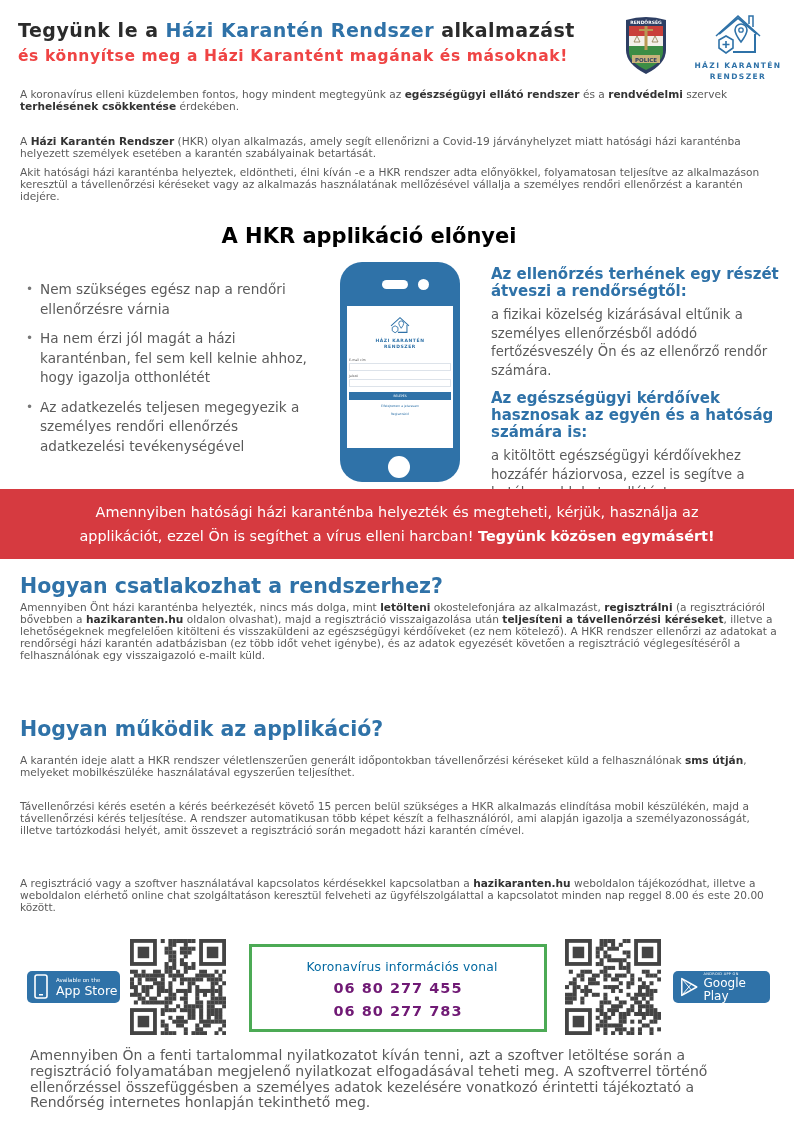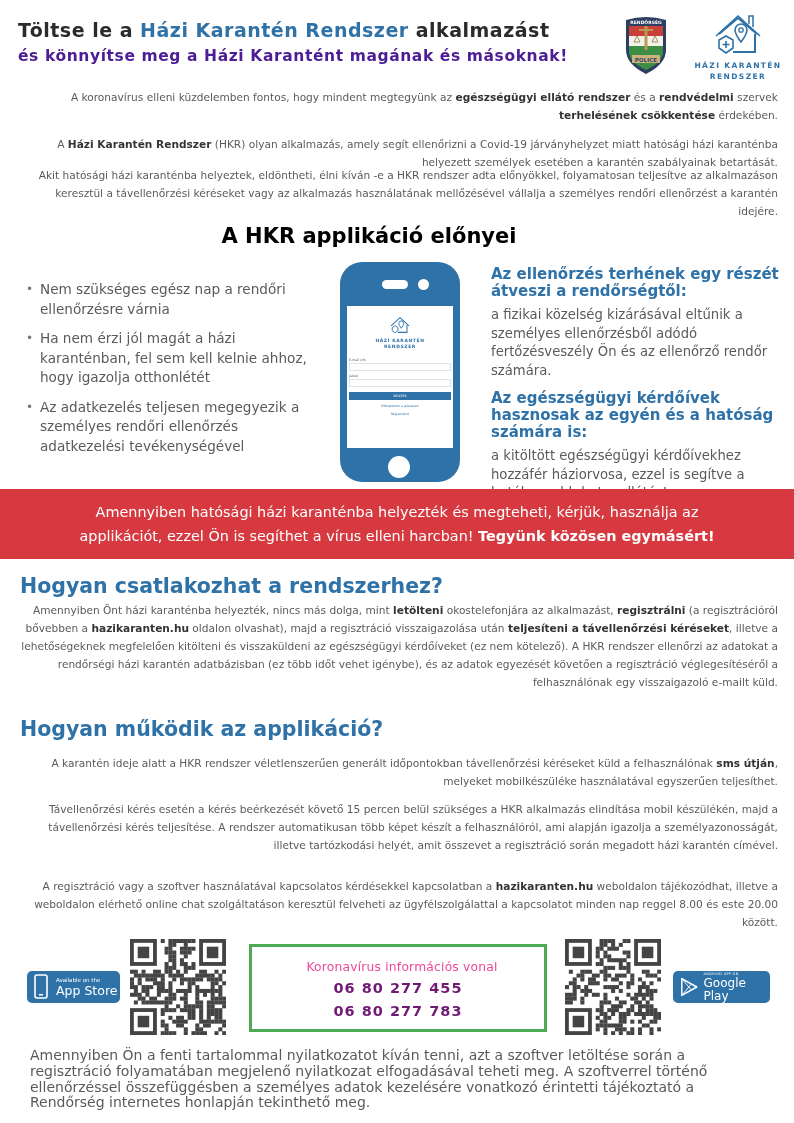--- a/index.html
+++ b/index.html
@@ -4,28 +4,28 @@
 <style>
   * { box-sizing: border-box; margin: 0; padding: 0; }
   html, body { width: 794px; height: 1123px; background: #ffffff; overflow: hidden; }
   body { font-family: "DejaVu Sans", sans-serif; color: #555555; position: relative; }
 
   .abs { position: absolute; }
 
   
   .title1 { left: 18px; top: 19px; font-size: 19px; font-weight: bold; color: #2b2b2b; letter-spacing: 0.5px; white-space: nowrap; }
   .title1 .hl { color: #2f72a8; }
-  .title2 { left: 18px; top: 47px; font-size: 15.5px; font-weight: bold; color: #4c1d95; letter-spacing: 0.6px; white-space: nowrap; }
+  .title2 { left: 18px; top: 47px; font-size: 15.5px; font-weight: bold; color: #ef4444; letter-spacing: 0.6px; white-space: nowrap; }
 
   .police-logo { left: 622px; top: 14px; width: 48px; height: 62px; }
   .hkr-logo { left: 690px; top: 12px; width: 96px; height: 70px; text-align: center; }
   .hkr-logo .lbl { font-size: 7.5px; font-weight: bold; color: #2f72a8; letter-spacing: 1.4px; line-height: 11px; white-space: nowrap; }
 
   
-  .para { left: 20px; width: 758px; font-size: 10.6px; line-height: 18px; color: #5a5a5a; text-align: right; }
+  .para { left: 20px; width: 758px; font-size: 10.6px; line-height: 12px; color: #5a5a5a; }
   .para b { color: #333; font-weight: bold; }
 
   .h-center { left: 0; width: 738px; text-align: center; font-size: 21px; font-weight: bold; color: #000000; }
 
   .bullets { left: 26px; top: 280px; width: 300px; font-size: 13.6px; line-height: 19.5px; color: #5a5a5a; list-style: none; }
   .bullets li { position: relative; padding-left: 14px; margin-bottom: 10px; }
   .bullets li::before { content: "•"; position: absolute; left: 0; top: 0; font-size: 12px; color: #777; }
 
   .right-col { left: 491px; top: 266px; width: 290px; }
   .right-col .rh { font-size: 15px; font-weight: bold; color: #2f72a8; line-height: 17px; margin-bottom: 6px; }
@@ -57,30 +57,30 @@
   .appstore .big { font-size: 12.5px; line-height: 13px; }
   .gplay { left: 673px; top: 971px; width: 97px; height: 32px; }
   .gplay .small { font-size: 3.5px; line-height: 5px; letter-spacing: 0.3px; }
   .gplay .big { font-size: 12px; line-height: 13px; }
 
   .qr { width: 96px; height: 96px; background: #fff; }
   .qr-left { left: 130px; top: 939px; }
   .qr-right { left: 565px; top: 939px; }
 
   .infobox { left: 249px; top: 944px; width: 298px; height: 88px; border: 3px solid #4caa55; text-align: center; }
-  .infobox .lbl { font-size: 12.3px; color: #ec4899; margin-top: 13px; letter-spacing: 0.2px; margin-left: 8px; }
+  .infobox .lbl { font-size: 12.3px; color: #0369a1; margin-top: 13px; letter-spacing: 0.2px; margin-left: 8px; }
   .infobox .num { font-size: 14.5px; font-weight: bold; color: #701a75; letter-spacing: 1px; margin-top: 6px; line-height: 17px; }
 
   .footnote { left: 30px; top: 1048px; width: 740px; font-size: 14px; line-height: 15.8px; color: #5a5a5a; }
 </style>
 </head>
 <body>
 
 <div class="abs title1">
-  <span>Töltse le a </span><span class="hl">Házi Karantén Rendszer</span><span> alkalmazást</span>
+  <span>Tegyünk le a </span><span class="hl">Házi Karantén Rendszer</span><span> alkalmazást</span>
 </div>
 <div class="abs title2">és könnyítse meg a Házi Karantént magának és másoknak!</div>
 
 <div class="abs police-logo">
   <svg width="48" height="62" viewBox="0 0 48 62">
     <path d="M4 6 Q24 0 44 6 L44 36 Q44 50 24 60 Q4 50 4 36 Z" fill="#2d3e63"></path>
     <path d="M7 12 L41 12 L41 22 L7 22 Z" fill="#c9403a"></path>
     <path d="M7 22 L41 22 L41 32 L7 32 Z" fill="#f4f1ea"></path>
     <path d="M7 32 L41 32 L41 38 Q41 48 24 56 Q7 48 7 38 Z" fill="#3c8d45"></path>
     <rect x="22.5" y="12" width="3" height="24" fill="#b89a54"></rect>

